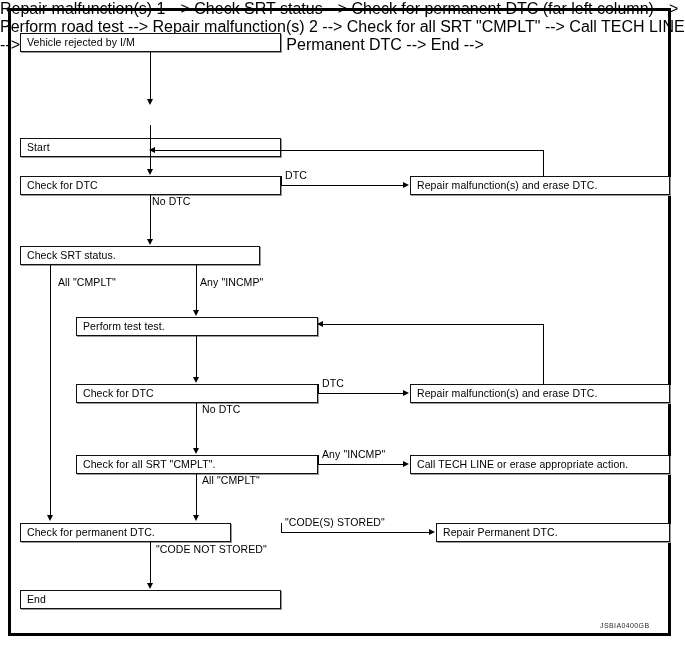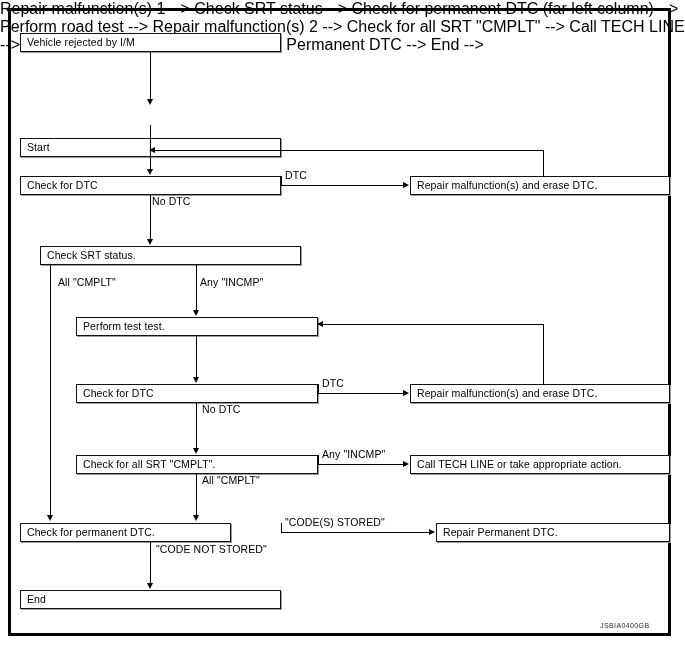--- a/index.html
+++ b/index.html
@@ -114,42 +114,42 @@
   </div>
 
   <div class="node" style="left:20px; top:176px; width:261px;">
     <span class="node-label">Check for DTC</span>
   </div>
 
   <div class="node" style="left:410px; top:176px; width:260px;">
     <span class="node-label">Repair malfunction(s) and erase DTC.</span>
   </div>
 
-  <div class="node" style="left:20px; top:246px; width:261px;margin-left:20px;">
+  <div class="node" style="left:20px; top:246px; width:240px;">
     <span class="node-label">Check SRT status.</span>
   </div>
 
   <div class="node" style="left:76px; top:317px; width:242px;">
     <span class="node-label">Perform test test.</span>
   </div>
 
   <div class="node" style="left:76px; top:384px; width:242px;">
     <span class="node-label">Check for DTC</span>
   </div>
 
   <div class="node" style="left:410px; top:384px; width:260px;">
     <span class="node-label">Repair malfunction(s) and erase DTC.</span>
   </div>
 
   <div class="node" style="left:76px; top:455px; width:242px;">
     <span class="node-label">Check for all SRT "CMPLT".</span>
   </div>
 
   <div class="node" style="left:410px; top:455px; width:260px;">
-    <span class="node-label">Call TECH LINE or take appropriate action.</span>
+    <span class="node-label">Call TECH LINE or erase appropriate action.</span>
   </div>
 
   <div class="node" style="left:20px; top:523px; width:211px;">
     <span class="node-label">Check for permanent DTC.</span>
   </div>
 
   <div class="node" style="left:436px; top:523px; width:234px;">
     <span class="node-label">Repair Permanent DTC.</span>
   </div>
 

